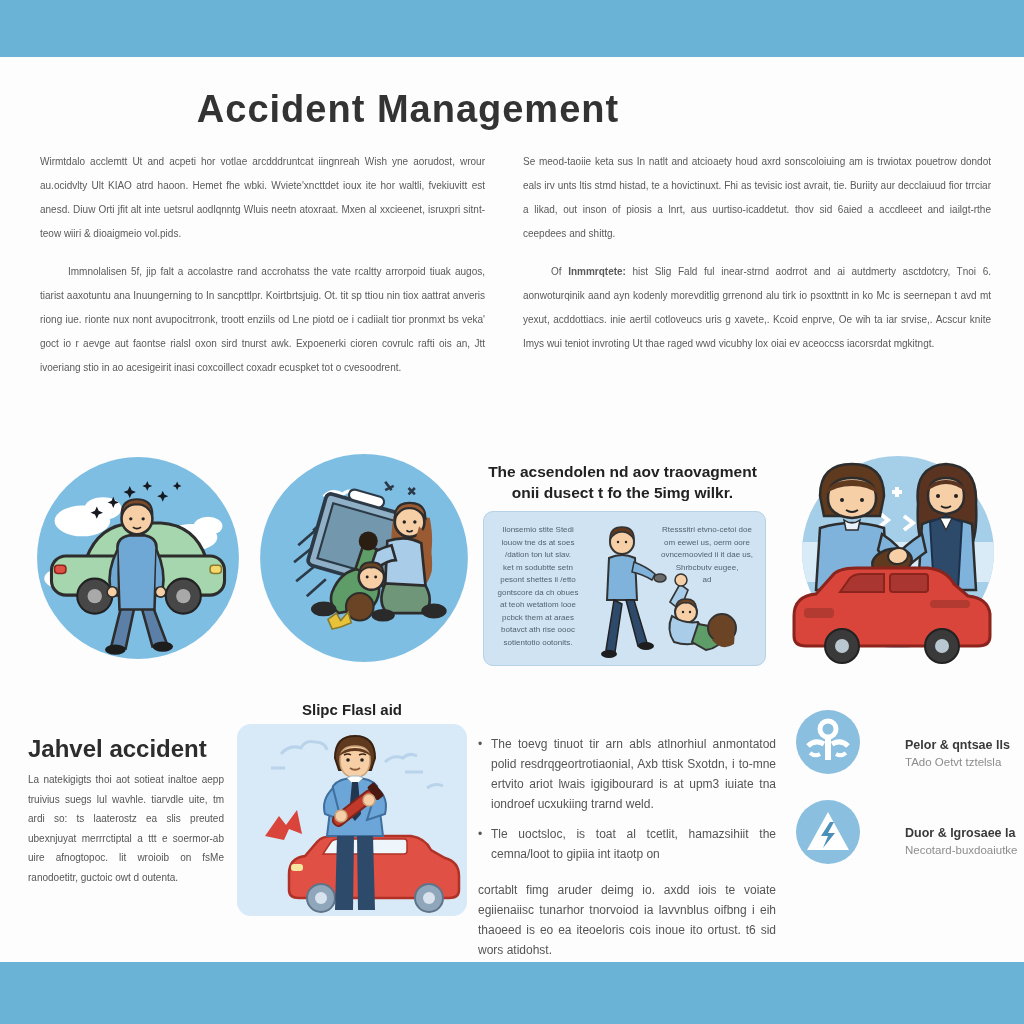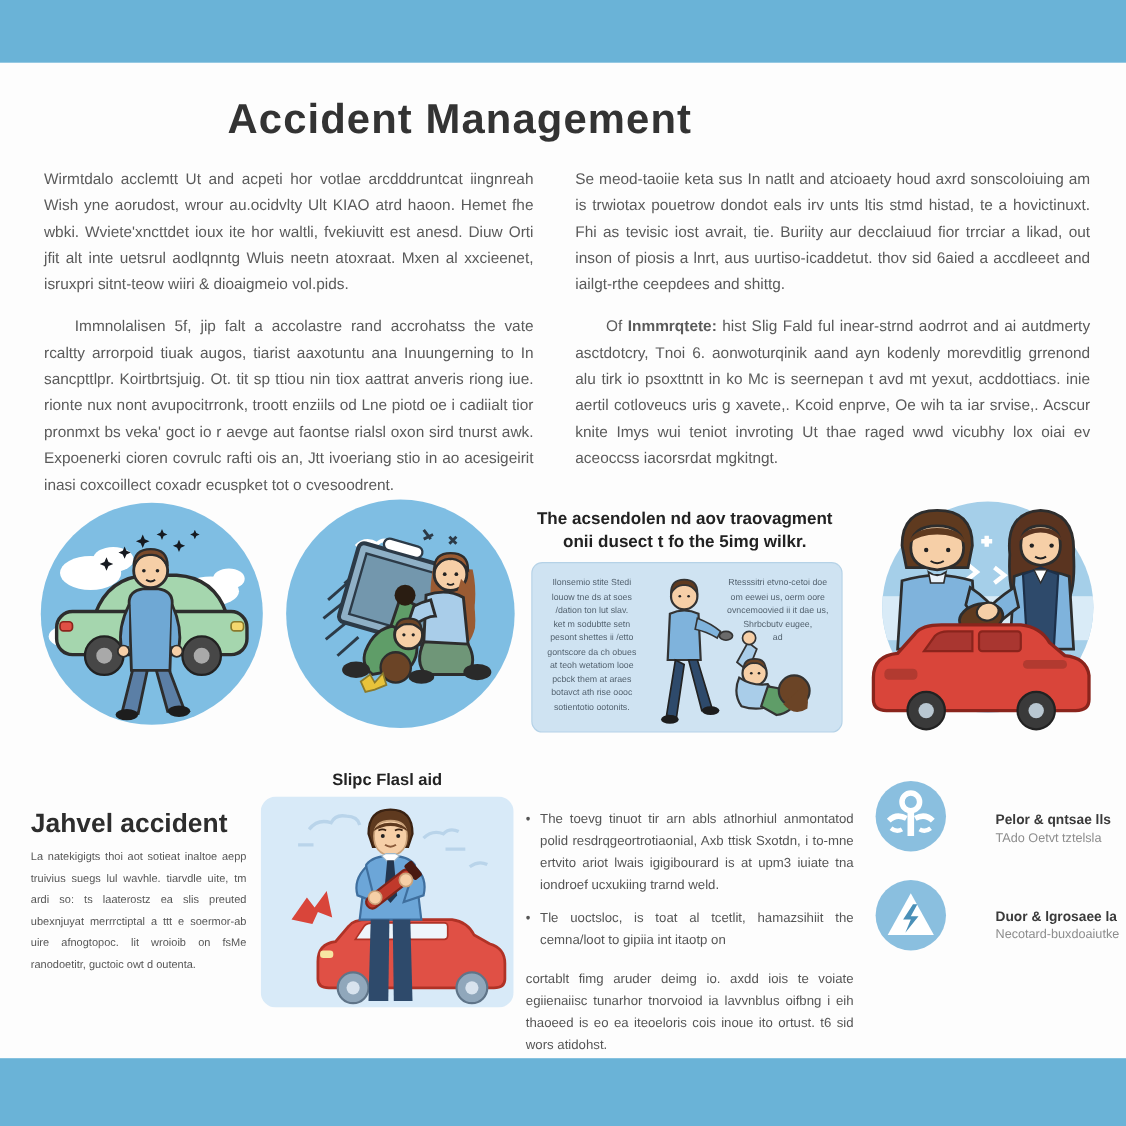--- a/index.html
+++ b/index.html
@@ -2,22 +2,22 @@
 <html><head>
 <meta charset="utf-8">
 <style>
   html,body{margin:0;padding:0;background:#e9e9e9;}
   .page{position:relative;width:1024px;height:1024px;margin:0 auto;background:#fdfdfd;
         font-family:"Liberation Sans",sans-serif;overflow:hidden;}
   .bar{position:absolute;left:0;width:1024px;background:#6ab3d7;}
   .bar-top{top:0;height:57px;}
   .bar-bottom{top:962px;height:62px;}
   .title{position:absolute;top:88px;left:0;width:816px;text-align:center;
-         font-size:38px;font-weight:bold;color:#333;letter-spacing:1px;padding-left:10px;}
-  .col{position:absolute;top:150px;font-size:14px;line-height:24px;color:#5a5a5a;text-align:justify;}
+         font-size:38px;font-weight:bold;color:#333;letter-spacing:1px;}
+  .col{position:absolute;top:150px;font-size:10px;line-height:24px;color:#5a5a5a;text-align:justify;}
   .col-left{left:40px;width:445px;}
   .col-right{left:523px;width:468px;}
   .col p{margin:0;}
   .col p + p{margin-top:14px;text-indent:28px;}
   .scene{position:absolute;}
   .scene svg{display:block;width:100%;height:100%;}
   .mid-heading{position:absolute;left:470px;top:462px;width:305px;text-align:center;
                font-size:15.5px;font-weight:bold;color:#222;line-height:1.35;}
   .blue-box{position:absolute;left:483px;top:511px;width:281px;height:153px;
             background:#cfe3f2;border:1px solid #b5d2e7;border-radius:10px;}

